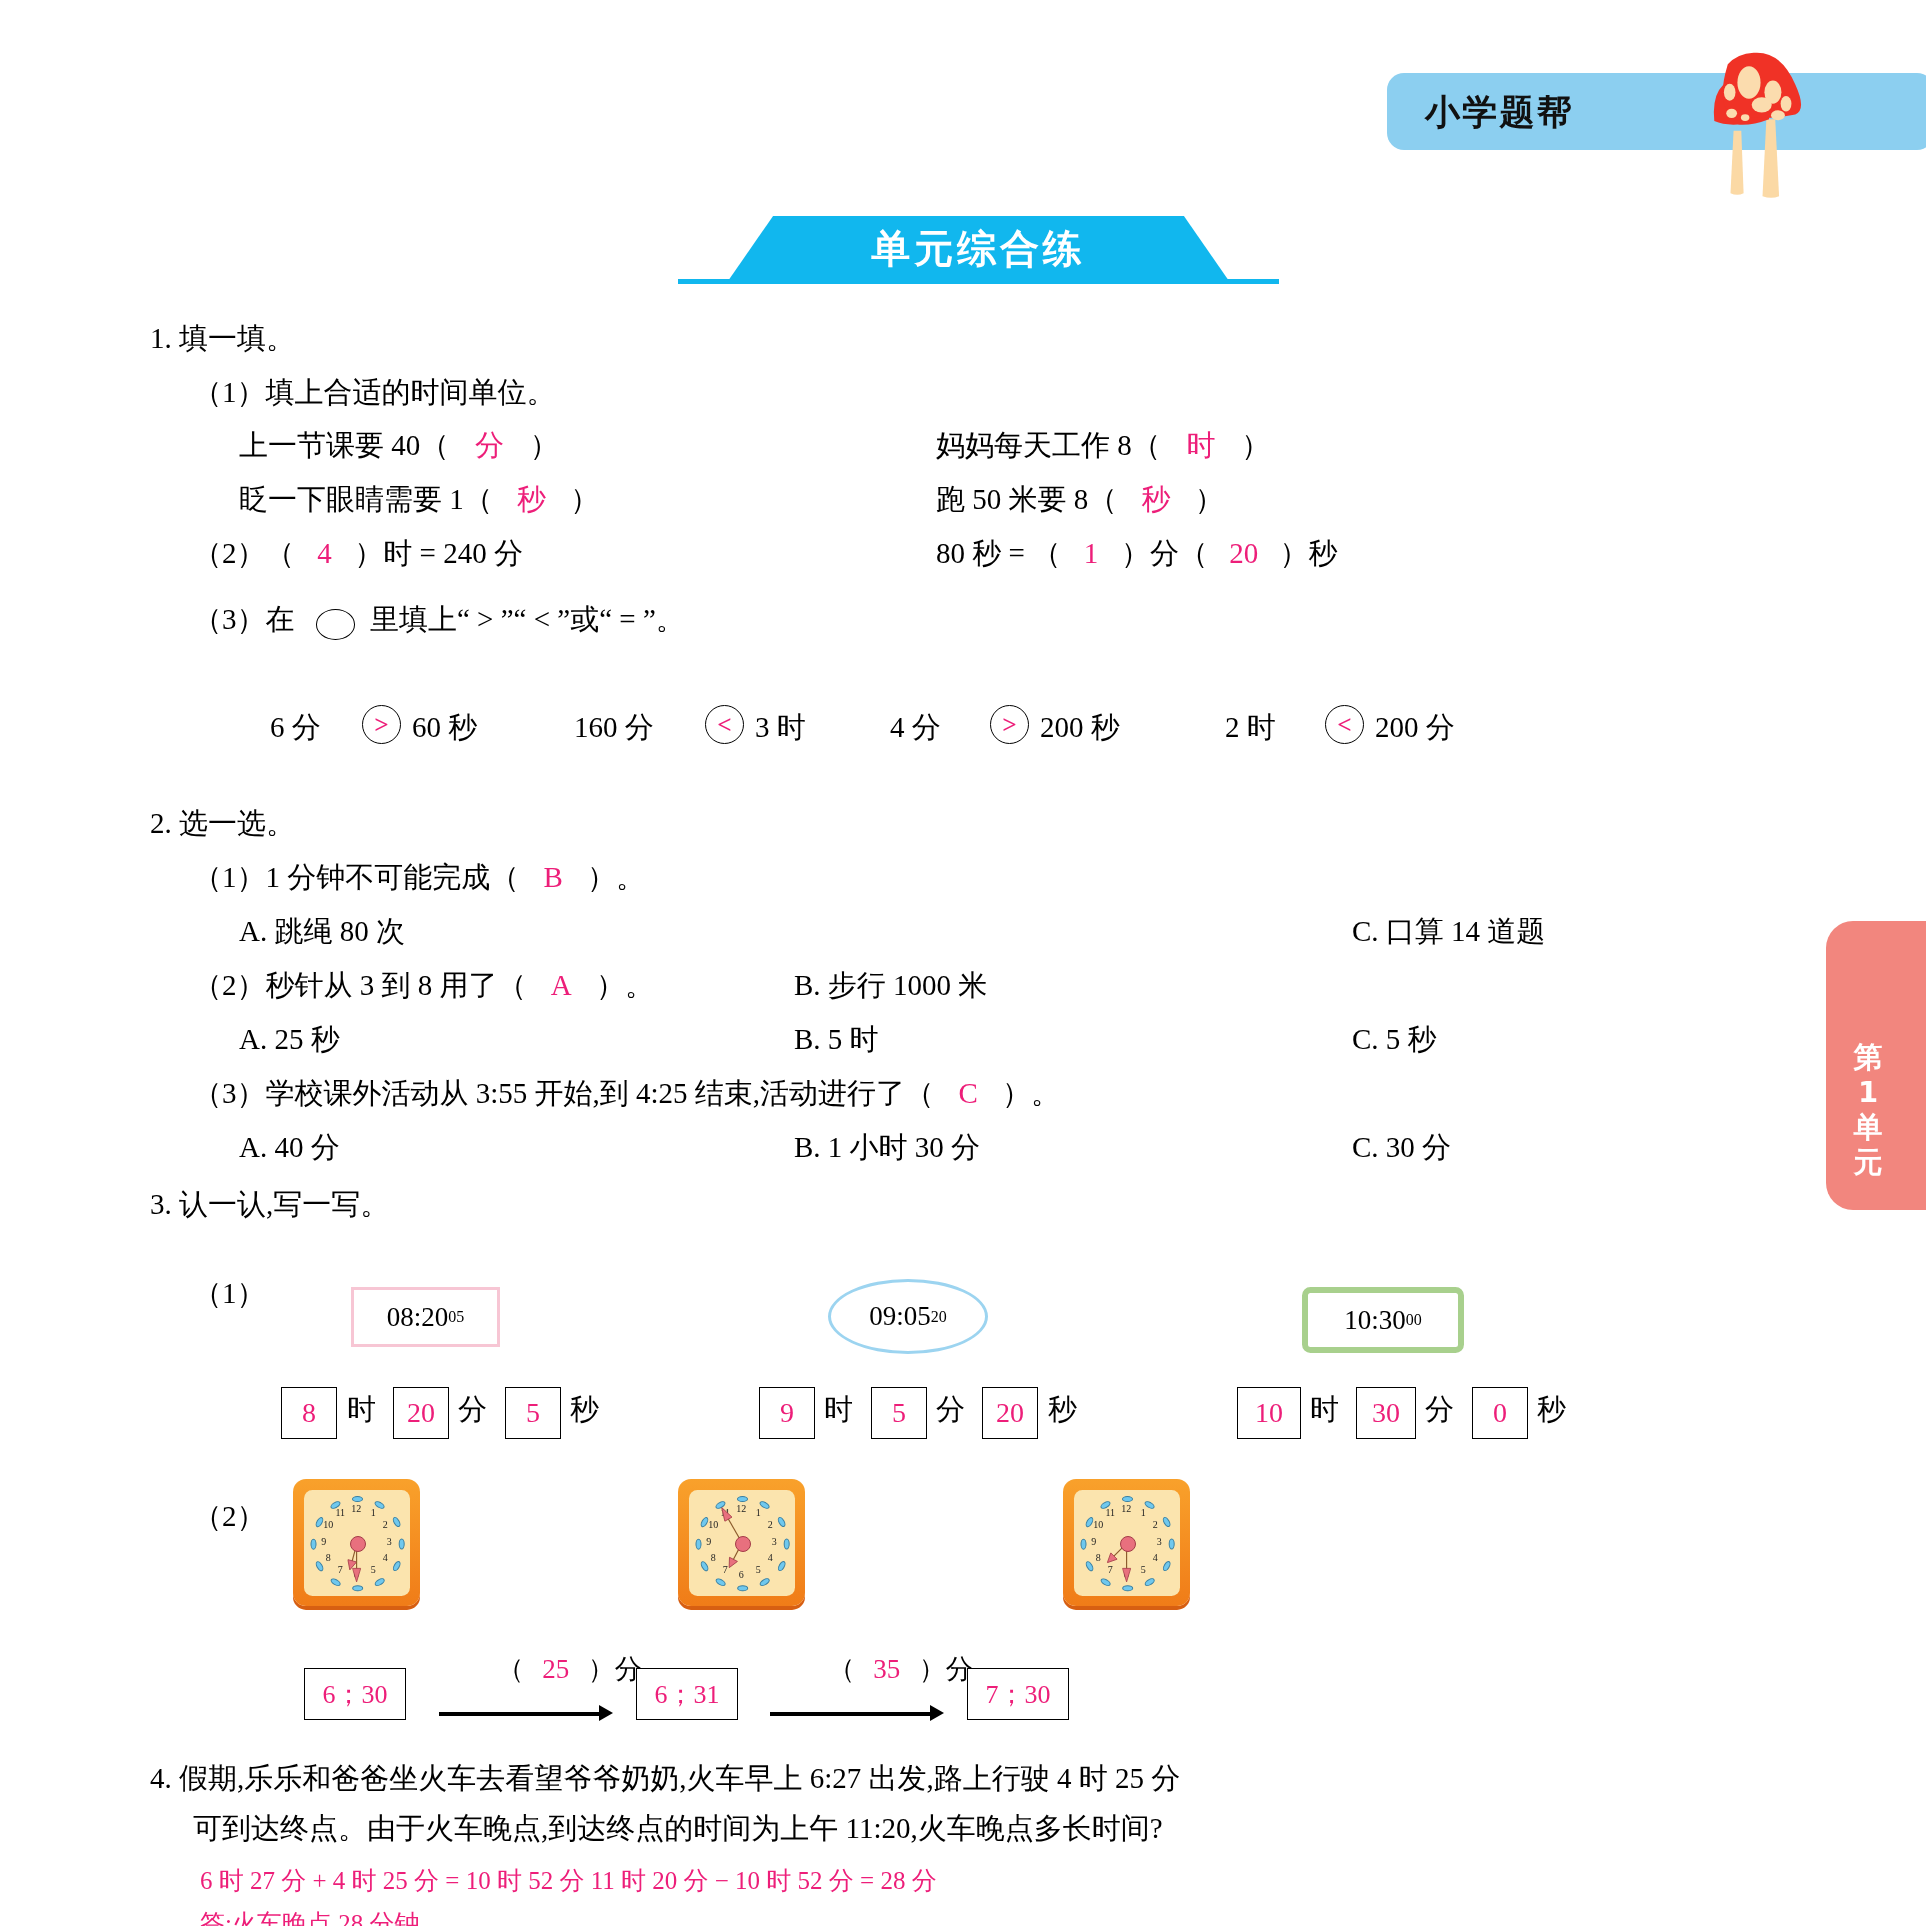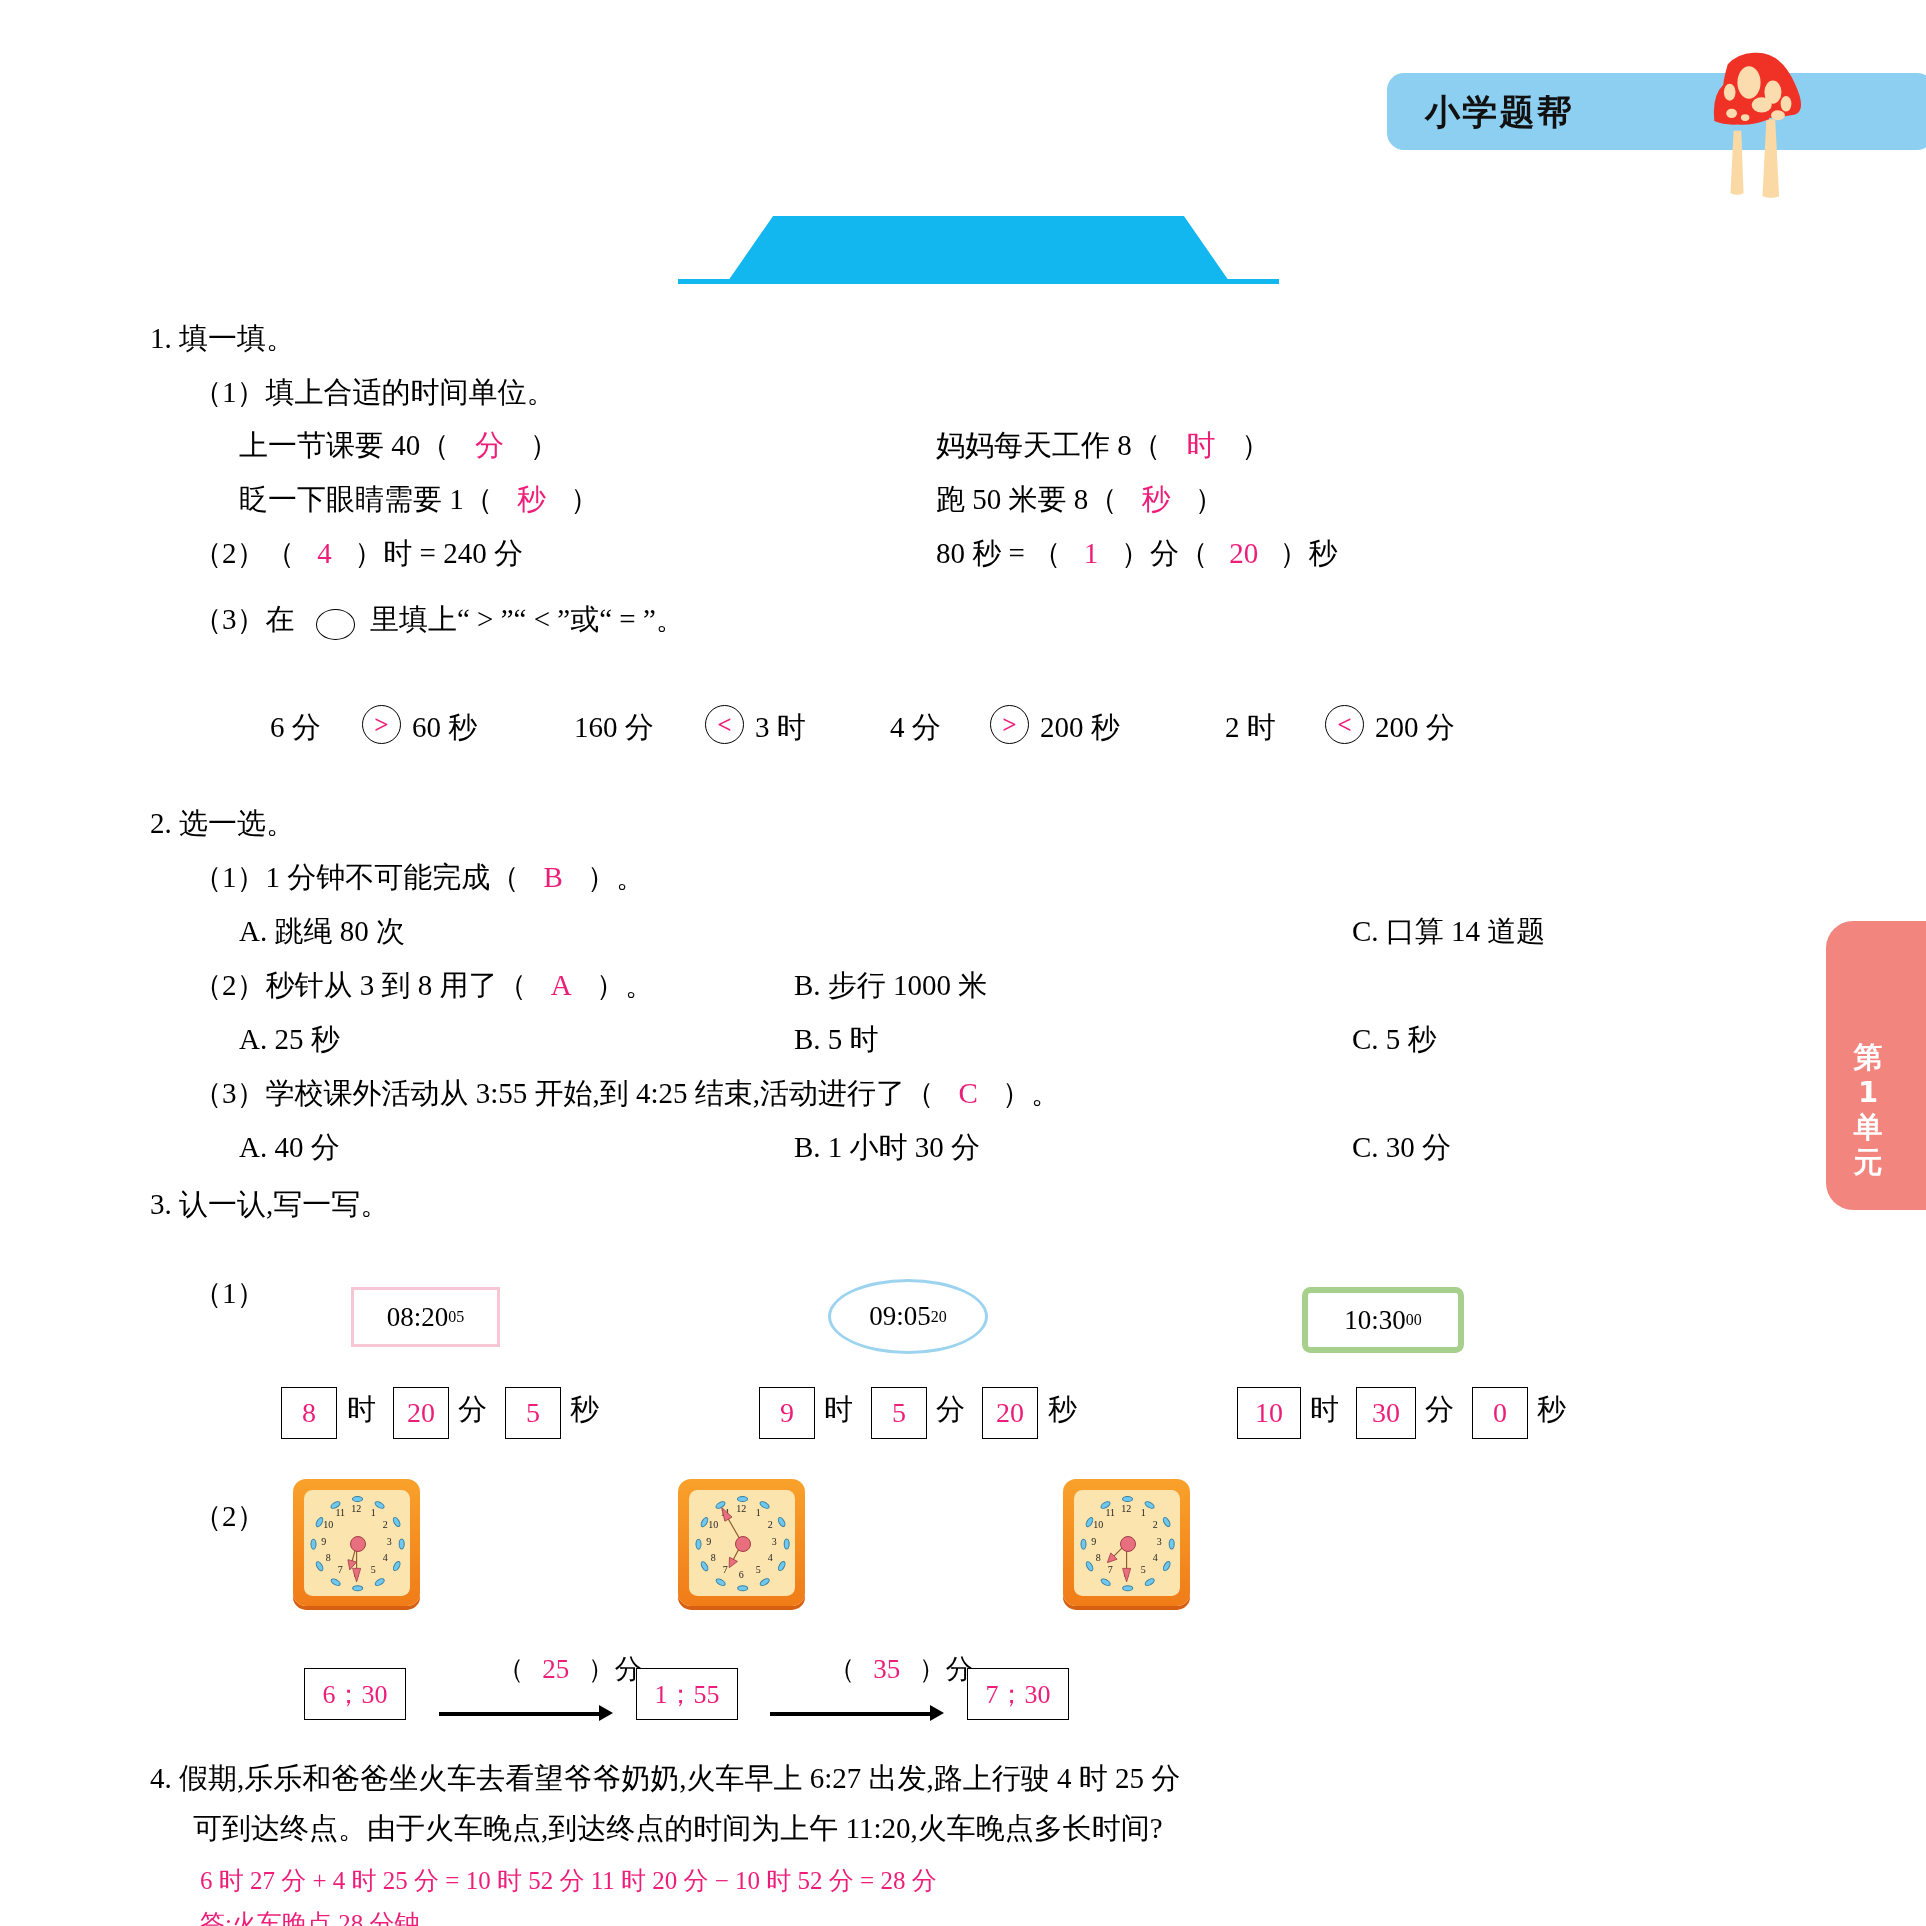--- a/index.html
+++ b/index.html
@@ -92,20 +92,21 @@
   <ellipse cx="306" cy="160" rx="14" ry="20" fill="#FBDCAE"></ellipse>
   <ellipse cx="285" cy="190" rx="18" ry="13" fill="#FBDCAE"></ellipse>
   <ellipse cx="160" cy="130" rx="15" ry="22" fill="#FBDCAE"></ellipse>
   <ellipse cx="165" cy="185" rx="14" ry="12" fill="#FBDCAE"></ellipse>
   <ellipse cx="200" cy="196" rx="11" ry="9" fill="#FBDCAE"></ellipse>
 </svg>
 
 <div id="unit-title-wrap">
   <div id="unit-title-rule"></div>
   <div id="unit-title-shape"></div>
+  <div id="unit-title-text">单元综合练</div>
 </div>
 
 <div id="side-tab"></div>
 <div id="side-tab-text">
   <div>第</div>
   <div>1</div>
   <div>单</div>
   <div>元</div>
 </div>
 
@@ -348,21 +349,21 @@
 
 <div class="abox" style="left:304px;top:1668px;width:100px;height:50px;font-size:26px;">6；30</div>
 <div class="txt" style="left:497px;top:1656px;font-size:27px;">
   <span>（</span>
   <span class="pink" style="padding:0 11.6px;">25</span>
   <span>）分</span>
 </div>
 <div class="arrow-line" style="left:439px;top:1712px;width:162px;"></div>
 <div class="arrow-head" style="left:599px;top:1705px;"></div>
 
-<div class="abox" style="left:636px;top:1668px;width:100px;height:50px;font-size:26px;">1；55</div>
+<div class="abox" style="left:636px;top:1668px;width:100px;height:50px;font-size:26px;">6；31</div>
 <div class="txt" style="left:828px;top:1656px;font-size:27px;">
   <span>（</span>
   <span class="pink" style="padding:0 11.6px;">35</span>
   <span>）分</span>
 </div>
 <div class="arrow-line" style="left:770px;top:1712px;width:162px;"></div>
 <div class="arrow-head" style="left:930px;top:1705px;"></div>
 
 <div class="abox" style="left:967px;top:1668px;width:100px;height:50px;font-size:26px;">7；30</div>
 

